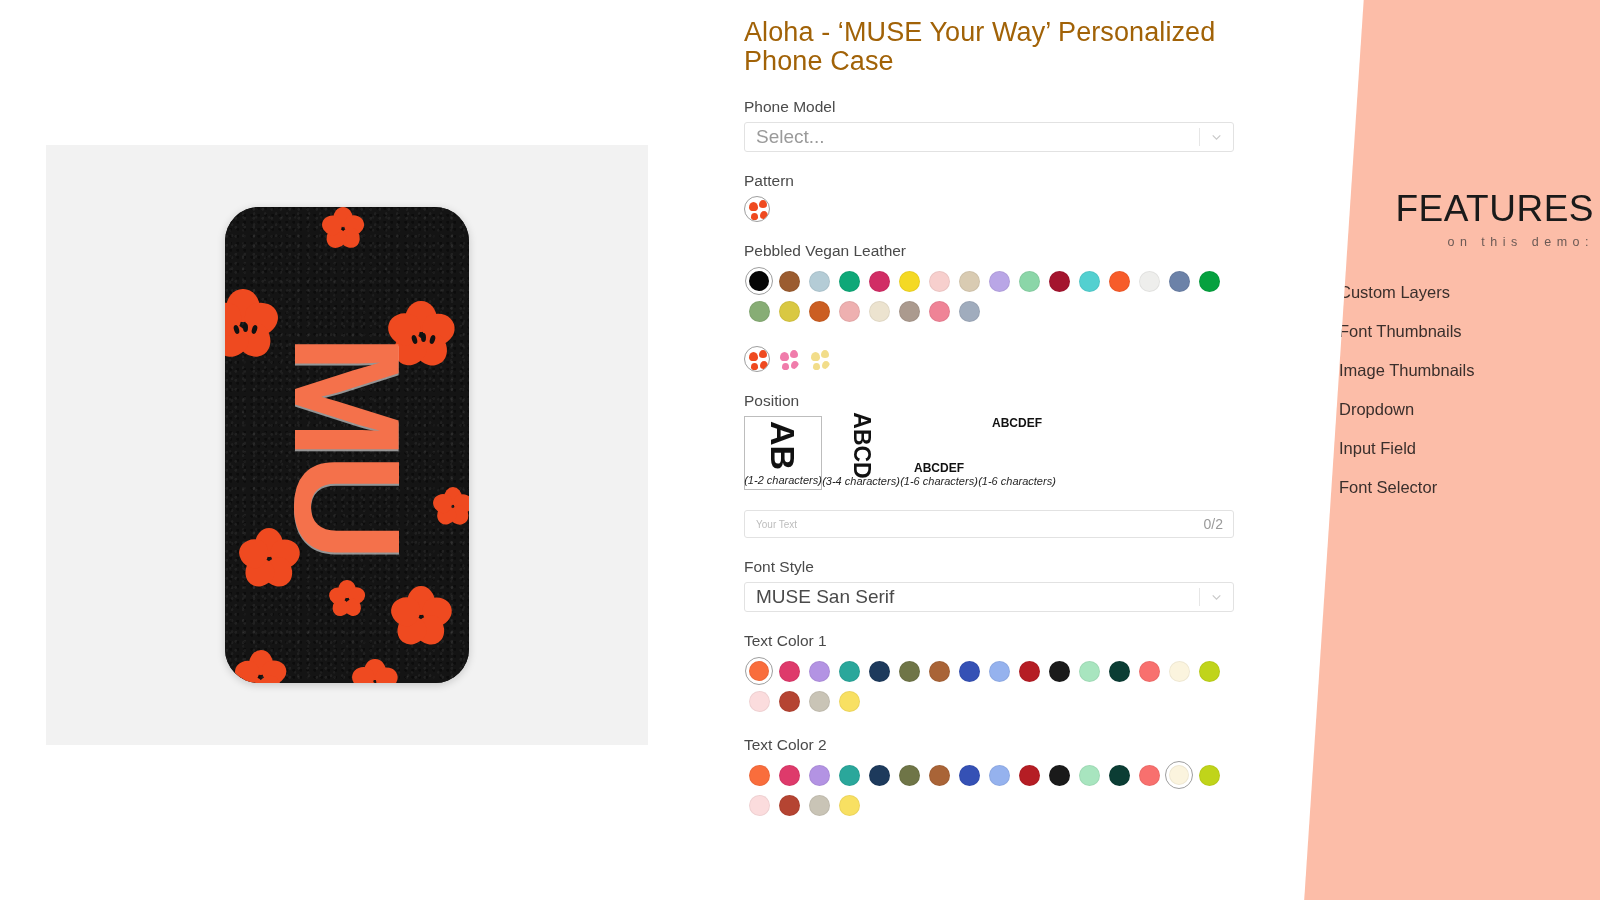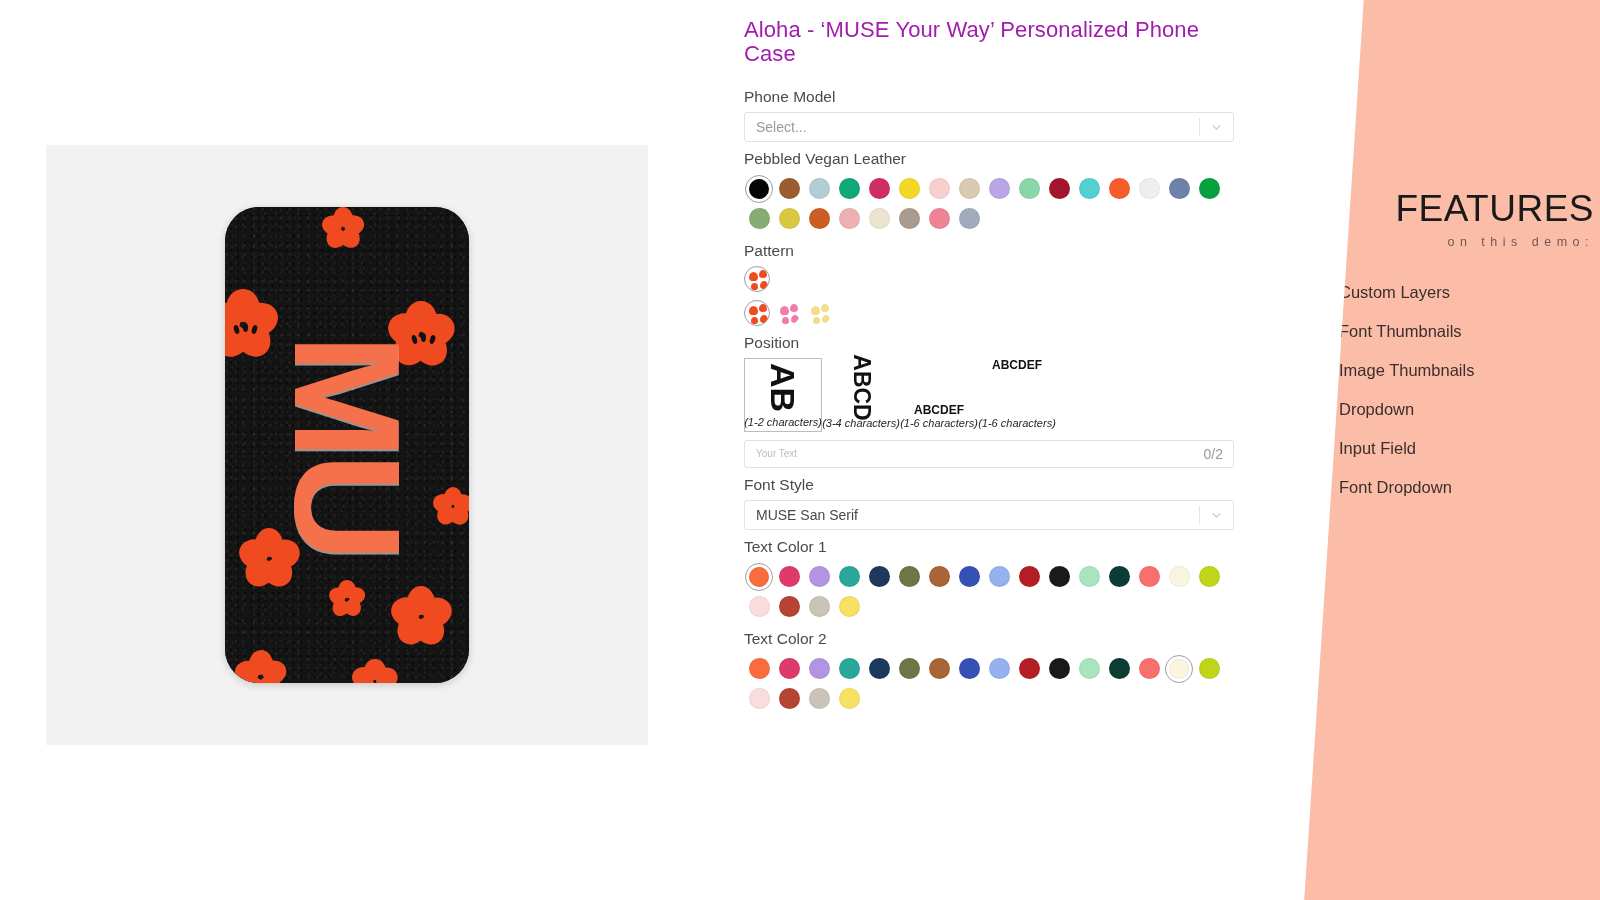--- a/index.html
+++ b/index.html
@@ -61,36 +61,36 @@
     text-shadow: 2px 0 0 rgba(255,255,255,.55);
     white-space: nowrap;
   }
 
   
   .config {
     position: absolute; left: 744px; top: 0; width: 500px; height: 900px;
     padding-top: 18px;
   }
   .product-title{
-    font-size: 22px; line-height: 1.08; color: #a21caf;
+    font-size: 27px; line-height: 1.08; color: #a16207;
     font-weight: 400; letter-spacing: .1px;
     margin: 0 0 22px 0; width: 492px;
   }
   .field-label{
     font-size: 15.5px; color: #4a4a4a; margin: 0 0 6px 0; font-weight:400;
   }
-  .group { margin-bottom: 8px; }
+  .group { margin-bottom: 20px; }
 
   .select-box{
     position: relative; width: 490px; height: 30px;
     border: 1px solid #e2e2e2; border-radius: 3px; background:#fff;
     display:flex; align-items:center;
   }
   .select-value{
-    font-size: 14px; color: #9a9a9a; padding-left: 11px;
+    font-size: 19px; color: #9a9a9a; padding-left: 11px;
   }
   .select-value.filled{ color:#4a4a4a; }
   .select-divider{
     position:absolute; right: 33px; top: 5px; bottom: 5px; width:1px; background:#e6e6e6;
   }
   .chev{
     position:absolute; right: 10px; top:50%; transform: translateY(-50%);
     width:13px; height:13px;
   }
 
@@ -275,105 +275,105 @@
       <div class="select-box">
         <div class="select-value">Select...</div>
         <div class="select-divider"></div>
         <svg class="chev" viewBox="0 0 24 24" fill="none" stroke="#c9c9c9" stroke-width="2.2">
           <polyline points="5,9 12,16 19,9"></polyline>
         </svg>
       </div>
     </div>
 
     <div class="group">
-      <div class="field-label">Pebbled Vegan Leather</div>
-      <div class="swatch-row" id="material-swatches">
-          <div class="sw sel" title="Black">
-            <span style="background: rgb(5, 5, 5);"></span>
-          </div>
-          <div class="sw" title="Brown">
-            <span style="background: rgb(155, 92, 48);"></span>
-          </div>
-          <div class="sw" title="Light Blue">
-            <span style="background: rgb(180, 204, 214);"></span>
-          </div>
-          <div class="sw" title="Emerald">
-            <span style="background: rgb(15, 168, 120);"></span>
-          </div>
-          <div class="sw" title="Magenta">
-            <span style="background: rgb(209, 45, 101);"></span>
-          </div>
-          <div class="sw" title="Yellow">
-            <span style="background: rgb(244, 217, 36);"></span>
-          </div>
-          <div class="sw" title="Blush Pink">
-            <span style="background: rgb(247, 207, 205);"></span>
-          </div>
-          <div class="sw" title="Sand">
-            <span style="background: rgb(217, 203, 178);"></span>
-          </div>
-          <div class="sw" title="Lilac">
-            <span style="background: rgb(185, 166, 230);"></span>
-          </div>
-          <div class="sw" title="Mint">
-            <span style="background: rgb(139, 214, 168);"></span>
-          </div>
-          <div class="sw" title="Wine">
-            <span style="background: rgb(164, 20, 46);"></span>
-          </div>
-          <div class="sw" title="Turquoise">
-            <span style="background: rgb(83, 208, 208);"></span>
-          </div>
-          <div class="sw" title="Orange">
-            <span style="background: rgb(247, 92, 42);"></span>
-          </div>
-          <div class="sw" title="Off White">
-            <span style="background: rgb(238, 238, 236);"></span>
-          </div>
-          <div class="sw" title="Slate Blue">
-            <span style="background: rgb(108, 130, 168);"></span>
-          </div>
-          <div class="sw" title="Green">
-            <span style="background: rgb(6, 161, 63);"></span>
-          </div>
-          <div class="sw" title="Sage">
-            <span style="background: rgb(135, 173, 117);"></span>
-          </div>
-          <div class="sw" title="Ochre">
-            <span style="background: rgb(217, 200, 66);"></span>
-          </div>
-          <div class="sw" title="Rust">
-            <span style="background: rgb(203, 94, 34);"></span>
-          </div>
-          <div class="sw" title="Rose">
-            <span style="background: rgb(238, 176, 176);"></span>
-          </div>
-          <div class="sw" title="Cream">
-            <span style="background: rgb(236, 227, 207);"></span>
-          </div>
-          <div class="sw" title="Taupe">
-            <span style="background: rgb(171, 154, 142);"></span>
-          </div>
-          <div class="sw" title="Pink">
-            <span style="background: rgb(239, 131, 150);"></span>
-          </div>
-          <div class="sw" title="Blue Gray">
-            <span style="background: rgb(160, 172, 189);"></span>
-          </div>
-        </div>
-    </div>
-
-    <div class="group">
       <div class="field-label">Pattern</div>
       <div class="thumb-row" id="pattern-thumbs">
           <div class="thumb sel" title="Aloha Flowers">
             <div class="pf" style="left: 4px; top: 5px; width: 9px; height: 9px; background: rgb(239, 74, 32);"></div>
             <div class="pf" style="left: 14px; top: 3px; width: 8px; height: 8px; background: rgb(239, 74, 32);"></div>
             <div class="pf" style="left: 6px; top: 16px; width: 7px; height: 7px; background: rgb(239, 74, 32);"></div>
             <div class="pf" style="left: 15px; top: 14px; width: 8px; height: 8px; background: rgb(239, 74, 32);"></div>
+          </div>
+        </div>
+    </div>
+
+    <div class="group">
+      <div class="field-label">Pebbled Vegan Leather</div>
+      <div class="swatch-row" id="material-swatches">
+          <div class="sw sel" title="Black">
+            <span style="background: rgb(5, 5, 5);"></span>
+          </div>
+          <div class="sw" title="Brown">
+            <span style="background: rgb(155, 92, 48);"></span>
+          </div>
+          <div class="sw" title="Light Blue">
+            <span style="background: rgb(180, 204, 214);"></span>
+          </div>
+          <div class="sw" title="Emerald">
+            <span style="background: rgb(15, 168, 120);"></span>
+          </div>
+          <div class="sw" title="Magenta">
+            <span style="background: rgb(209, 45, 101);"></span>
+          </div>
+          <div class="sw" title="Yellow">
+            <span style="background: rgb(244, 217, 36);"></span>
+          </div>
+          <div class="sw" title="Blush Pink">
+            <span style="background: rgb(247, 207, 205);"></span>
+          </div>
+          <div class="sw" title="Sand">
+            <span style="background: rgb(217, 203, 178);"></span>
+          </div>
+          <div class="sw" title="Lilac">
+            <span style="background: rgb(185, 166, 230);"></span>
+          </div>
+          <div class="sw" title="Mint">
+            <span style="background: rgb(139, 214, 168);"></span>
+          </div>
+          <div class="sw" title="Wine">
+            <span style="background: rgb(164, 20, 46);"></span>
+          </div>
+          <div class="sw" title="Turquoise">
+            <span style="background: rgb(83, 208, 208);"></span>
+          </div>
+          <div class="sw" title="Orange">
+            <span style="background: rgb(247, 92, 42);"></span>
+          </div>
+          <div class="sw" title="Off White">
+            <span style="background: rgb(238, 238, 236);"></span>
+          </div>
+          <div class="sw" title="Slate Blue">
+            <span style="background: rgb(108, 130, 168);"></span>
+          </div>
+          <div class="sw" title="Green">
+            <span style="background: rgb(6, 161, 63);"></span>
+          </div>
+          <div class="sw" title="Sage">
+            <span style="background: rgb(135, 173, 117);"></span>
+          </div>
+          <div class="sw" title="Ochre">
+            <span style="background: rgb(217, 200, 66);"></span>
+          </div>
+          <div class="sw" title="Rust">
+            <span style="background: rgb(203, 94, 34);"></span>
+          </div>
+          <div class="sw" title="Rose">
+            <span style="background: rgb(238, 176, 176);"></span>
+          </div>
+          <div class="sw" title="Cream">
+            <span style="background: rgb(236, 227, 207);"></span>
+          </div>
+          <div class="sw" title="Taupe">
+            <span style="background: rgb(171, 154, 142);"></span>
+          </div>
+          <div class="sw" title="Pink">
+            <span style="background: rgb(239, 131, 150);"></span>
+          </div>
+          <div class="sw" title="Blue Gray">
+            <span style="background: rgb(160, 172, 189);"></span>
           </div>
         </div>
     </div>
 
     <div class="group">
       <div class="thumb-row" id="pattern-color-thumbs">
           <div class="thumb sel" title="Orange Flowers">
             <div class="pf" style="left: 4px; top: 5px; width: 9px; height: 9px; background: rgb(239, 74, 32);"></div>
             <div class="pf" style="left: 14px; top: 3px; width: 8px; height: 8px; background: rgb(239, 74, 32);"></div>
             <div class="pf" style="left: 6px; top: 16px; width: 7px; height: 7px; background: rgb(239, 74, 32);"></div>
@@ -596,19 +596,19 @@
           <div class="feat-item">
             <span class="feat-dot"></span>
             <span>Dropdown</span>
           </div>
           <div class="feat-item">
             <span class="feat-dot"></span>
             <span>Input Field</span>
           </div>
           <div class="feat-item">
             <span class="feat-dot"></span>
-            <span>Font Dropdown</span>
+            <span>Font Selector</span>
           </div>
         </div>
     </div>
   </div>
 
 </div>
 
 </body></html>

